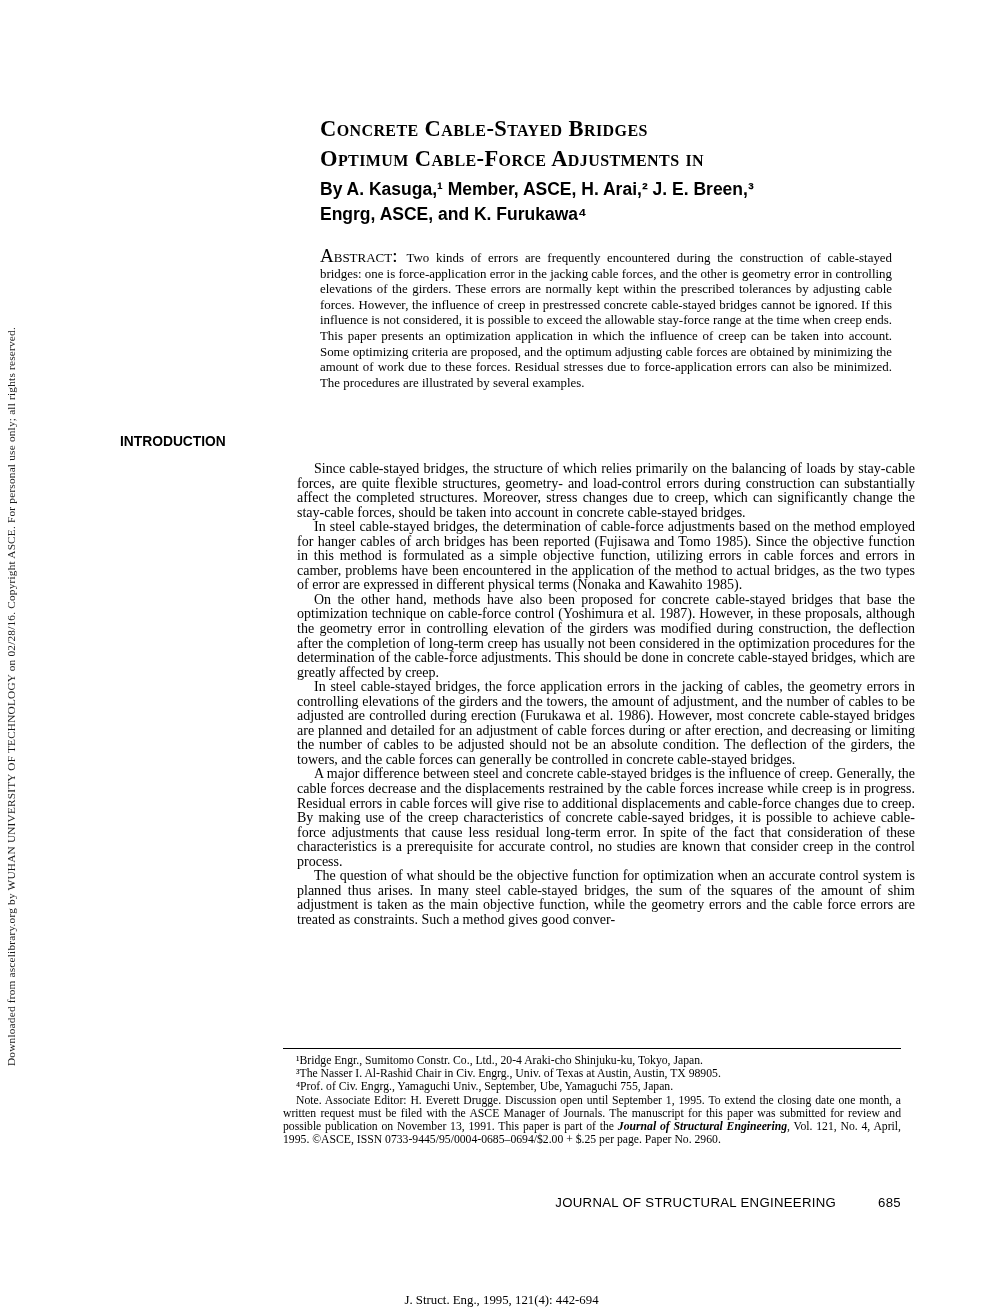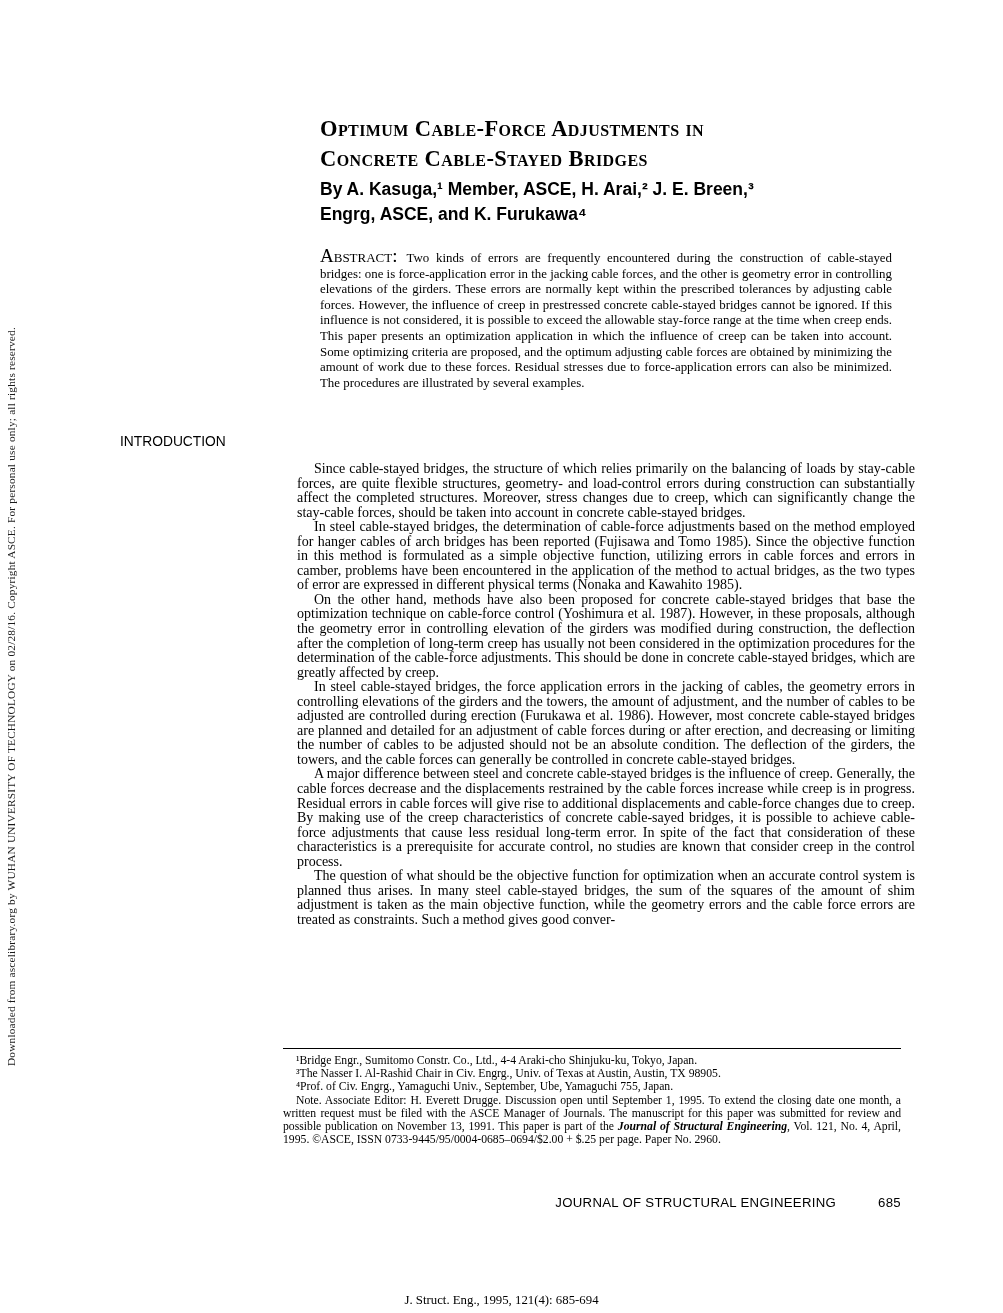--- a/index.html
+++ b/index.html
@@ -38,21 +38,21 @@
     margin: 0;
   }
   .abstract-label {
     font-weight: normal; font-variant: small-caps;
     font-size: 19px; margin-right: 9px;
   }
 
   .section-heading {
     position: absolute; left: 120px; top: 434px;
     font-family: "Liberation Sans", sans-serif;
-    font-weight: normal; font-size: 13.8px; margin: 0;
+    font-weight: bold; font-size: 13.8px; margin: 0;
   }
 
   .body-text {
     position: absolute; left: 297px; top: 462px; width: 618px;
     font-size: 14px; line-height: 14.55px; text-align: justify;
   }
   .body-text p { margin: 0; text-indent: 17px; }
 
   .footnote-rule {
     position: absolute; left: 283px; top: 1048px; width: 618px;
@@ -77,22 +77,22 @@
     position: absolute; left: 0; top: 1293px; width: 100%;
     text-align: center; font-size: 12.8px;
   }
 </style>
 </head>
 <body>
 
 <div class="watermark">Downloaded from ascelibrary.org by WUHAN UNIVERSITY OF TECHNOLOGY on 02/28/16. Copyright ASCE. For personal use only; all rights reserved.</div>
 
 <h1 class="title-block">
+  <span class="title-line">Concrete Cable-Stayed Bridges</span>
   <span class="title-line">Optimum Cable-Force Adjustments in</span>
-  <span class="title-line">Concrete Cable-Stayed Bridges</span>
 </h1>
 
 <div class="authors">
   <div>By A. Kasuga,¹ Member, ASCE, H. Arai,² J. E. Breen,³</div>
   <div>Engrg, ASCE, and K. Furukawa⁴</div>
 </div>
 
 <p class="abstract"><span class="abstract-label">Abstract:</span><span>Two kinds of errors are frequently encountered during the construction of cable-stayed bridges: one is force-application error in the jacking cable forces, and the other is geometry error in controlling elevations of the girders. These errors are normally kept within the prescribed tolerances by adjusting cable forces. However, the influence of creep in prestressed concrete cable-stayed bridges cannot be ignored. If this influence is not considered, it is possible to exceed the allowable stay-force range at the time when creep ends. This paper presents an optimization application in which the influence of creep can be taken into account. Some optimizing criteria are proposed, and the optimum adjusting cable forces are obtained by minimizing the amount of work due to these forces. Residual stresses due to force-application errors can also be minimized. The procedures are illustrated by several examples.</span></p>
 
 <h2 class="section-heading">INTRODUCTION</h2>
@@ -102,23 +102,23 @@
   <p>In steel cable-stayed bridges, the determination of cable-force adjustments based on the method employed for hanger cables of arch bridges has been reported (Fujisawa and Tomo 1985). Since the objective function in this method is formulated as a simple objective function, utilizing errors in cable forces and errors in camber, problems have been encountered in the application of the method to actual bridges, as the two types of error are expressed in different physical terms (Nonaka and Kawahito 1985).</p>
   <p>On the other hand, methods have also been proposed for concrete cable-stayed bridges that base the optimization technique on cable-force control (Yoshimura et al. 1987). However, in these proposals, although the geometry error in controlling elevation of the girders was modified during construction, the deflection after the completion of long-term creep has usually not been considered in the optimization procedures for the determination of the cable-force adjustments. This should be done in concrete cable-stayed bridges, which are greatly affected by creep.</p>
   <p>In steel cable-stayed bridges, the force application errors in the jacking of cables, the geometry errors in controlling elevations of the girders and the towers, the amount of adjustment, and the number of cables to be adjusted are controlled during erection (Furukawa et al. 1986). However, most concrete cable-stayed bridges are planned and detailed for an adjustment of cable forces during or after erection, and decreasing or limiting the number of cables to be adjusted should not be an absolute condition. The deflection of the girders, the towers, and the cable forces can generally be controlled in concrete cable-stayed bridges.</p>
   <p>A major difference between steel and concrete cable-stayed bridges is the influence of creep. Generally, the cable forces decrease and the displacements restrained by the cable forces increase while creep is in progress. Residual errors in cable forces will give rise to additional displacements and cable-force changes due to creep. By making use of the creep characteristics of concrete cable-sayed bridges, it is possible to achieve cable-force adjustments that cause less residual long-term error. In spite of the fact that consideration of these characteristics is a prerequisite for accurate control, no studies are known that consider creep in the control process.</p>
   <p>The question of what should be the objective function for optimization when an accurate control system is planned thus arises. In many steel cable-stayed bridges, the sum of the squares of the amount of shim adjustment is taken as the main objective function, while the geometry errors and the cable force errors are treated as constraints. Such a method gives good conver-</p>
 </div>
 
 <div class="footnote-rule"></div>
 
 <div class="footnotes">
-  <p>¹Bridge Engr., Sumitomo Constr. Co., Ltd., 4-4 Araki-cho Shinjuku-ku, Tokyo, Japan.</p>
+  <p>¹Bridge Engr., Sumitomo Constr. Co., Ltd., 20-4 Araki-cho Shinjuku-ku, Tokyo, Japan.</p>
   <p>³The Nasser I. Al-Rashid Chair in Civ. Engrg., Univ. of Texas at Austin, Austin, TX 98905.</p>
   <p>⁴Prof. of Civ. Engrg., Yamaguchi Univ., September, Ube, Yamaguchi 755, Japan.</p>
   <p><span>Note. Associate Editor: H. Everett Drugge. Discussion open until September 1, 1995. To extend the closing date one month, a written request must be filed with the ASCE Manager of Journals. The manuscript for this paper was submitted for review and possible publication on November 13, 1991. This paper is part of the </span><span class="journal-name">Journal of Structural Engineering</span><span>, Vol. 121, No. 4, April, 1995. ©ASCE, ISSN 0733-9445/95/0004-0685–0694/$2.00 + $.25 per page. Paper No. 2960.</span></p>
 </div>
 
 <div class="running-footer">
   <span>JOURNAL OF STRUCTURAL ENGINEERING</span><span class="page-number">685</span>
 </div>
 
-<div class="citation">J. Struct. Eng., 1995, 121(4): 685-694</div>
+<div class="citation">J. Struct. Eng., 1995, 121(4): 442-694</div>
 
 </body></html>

